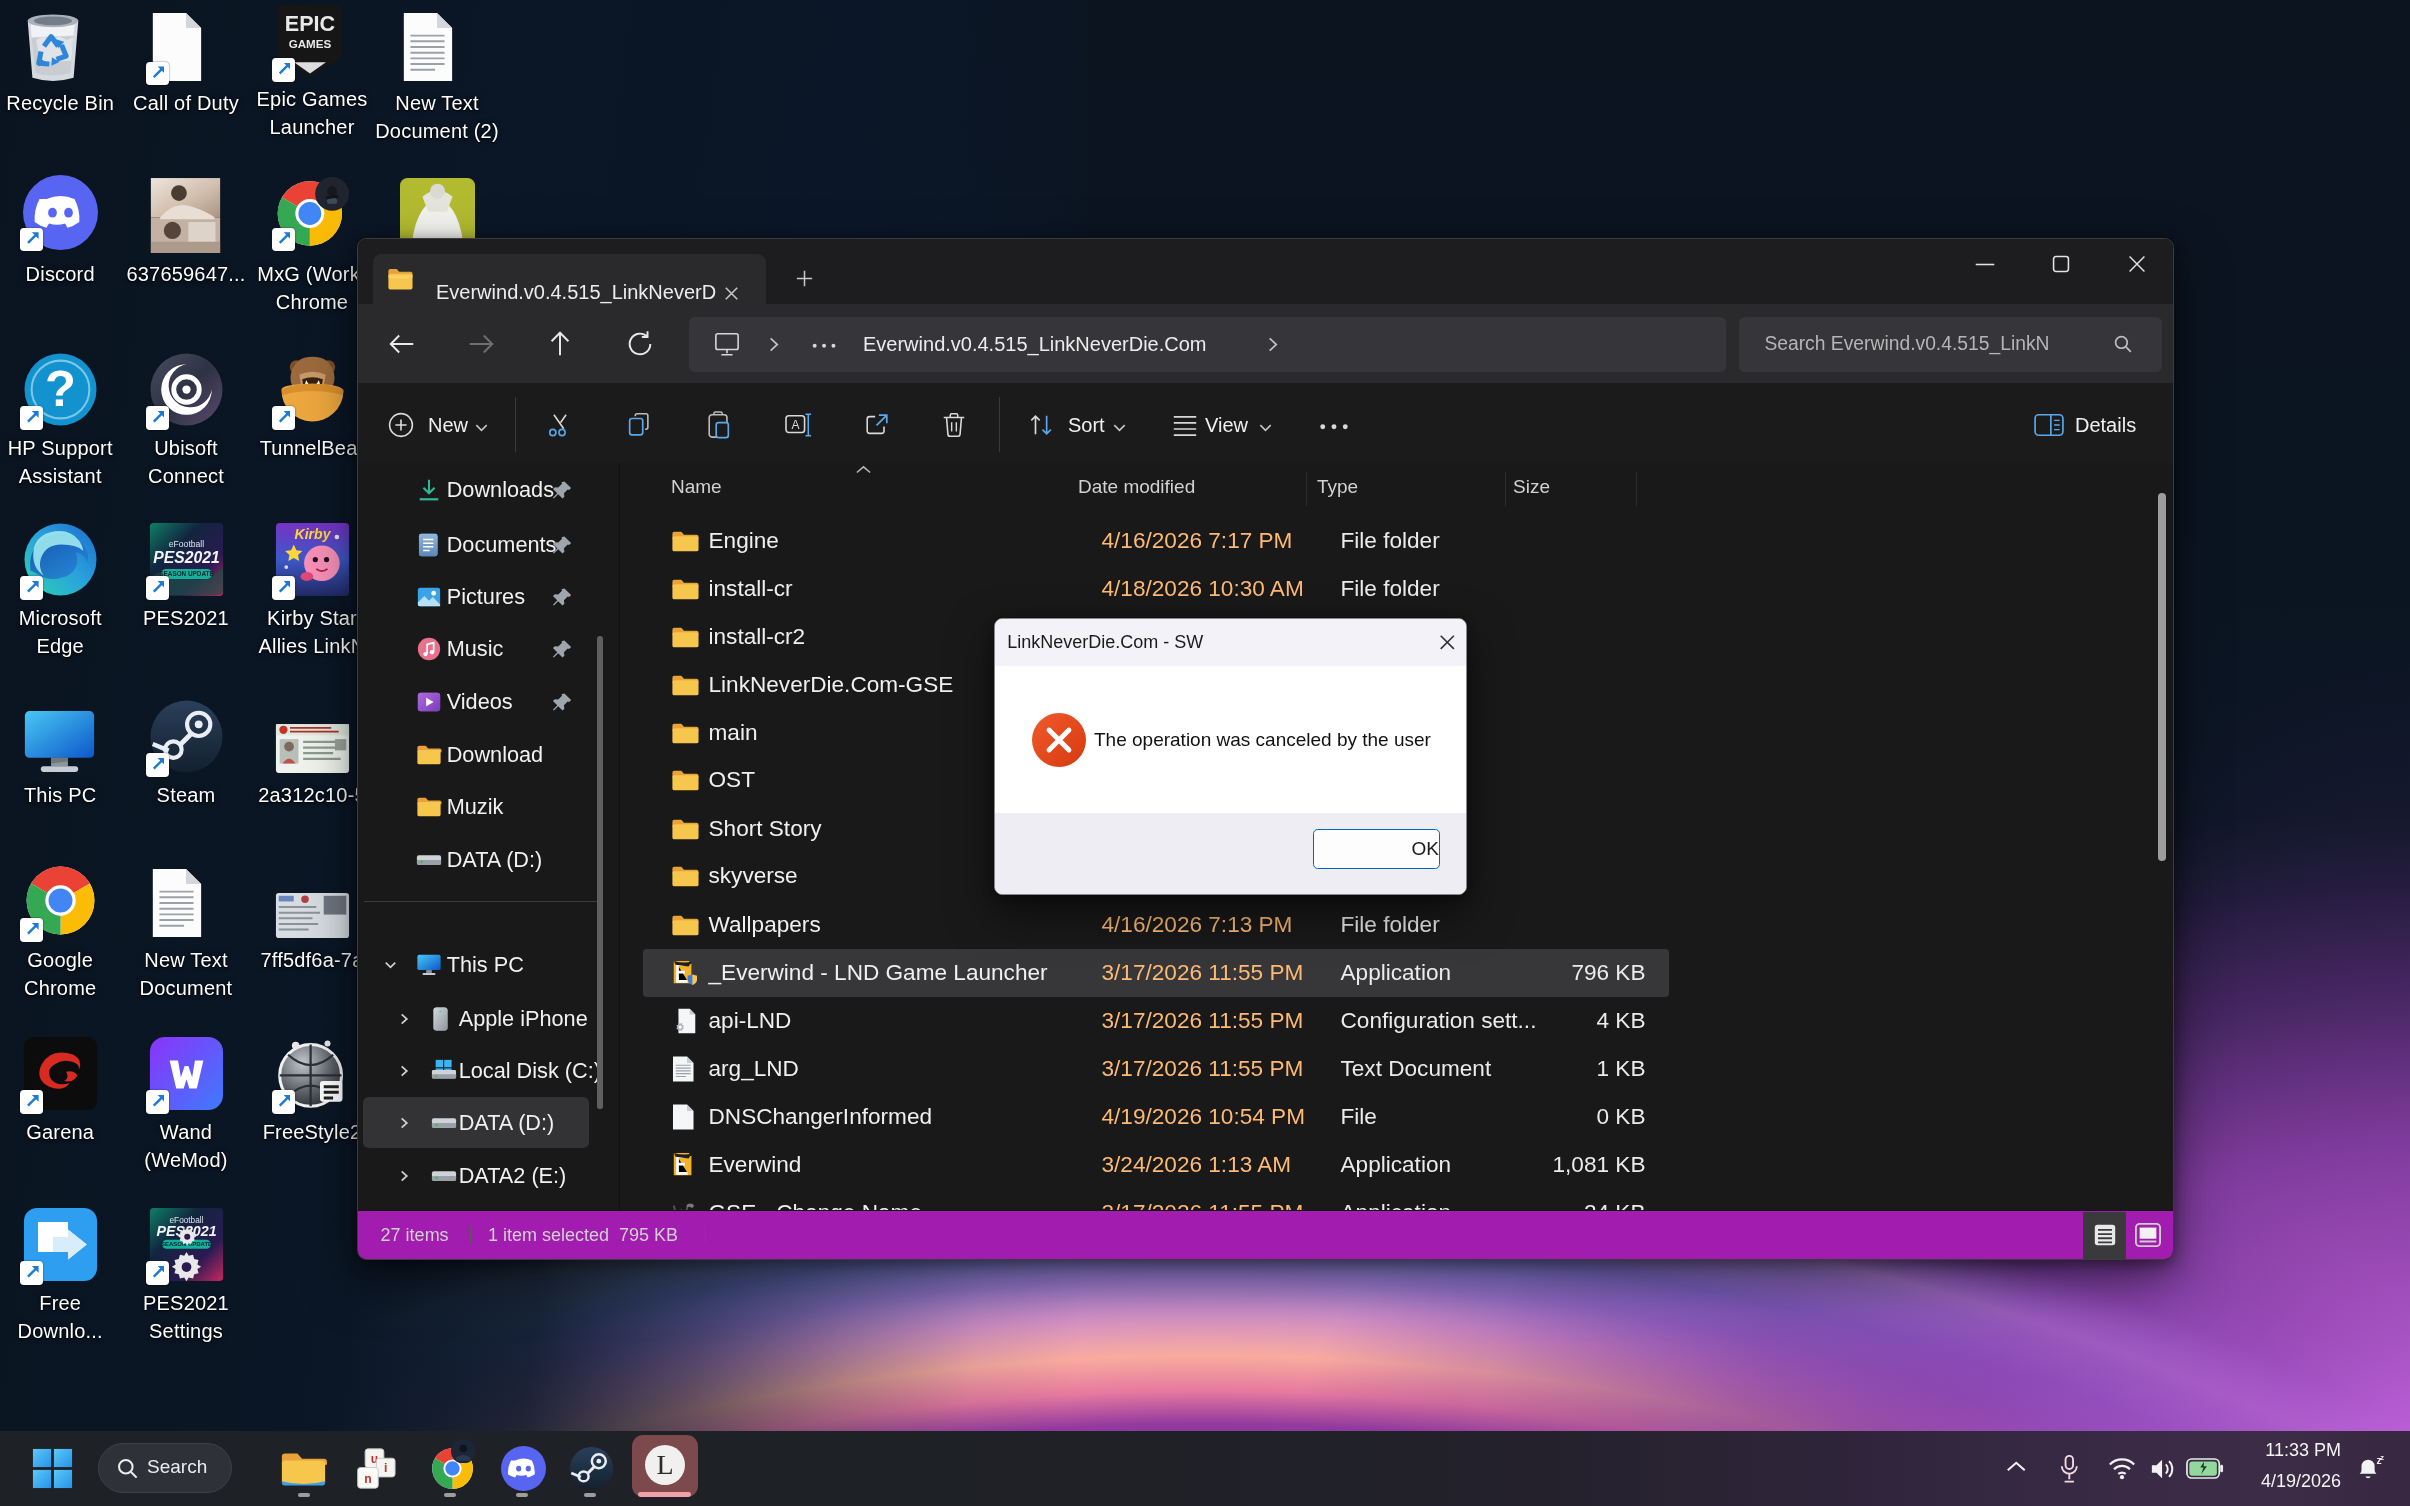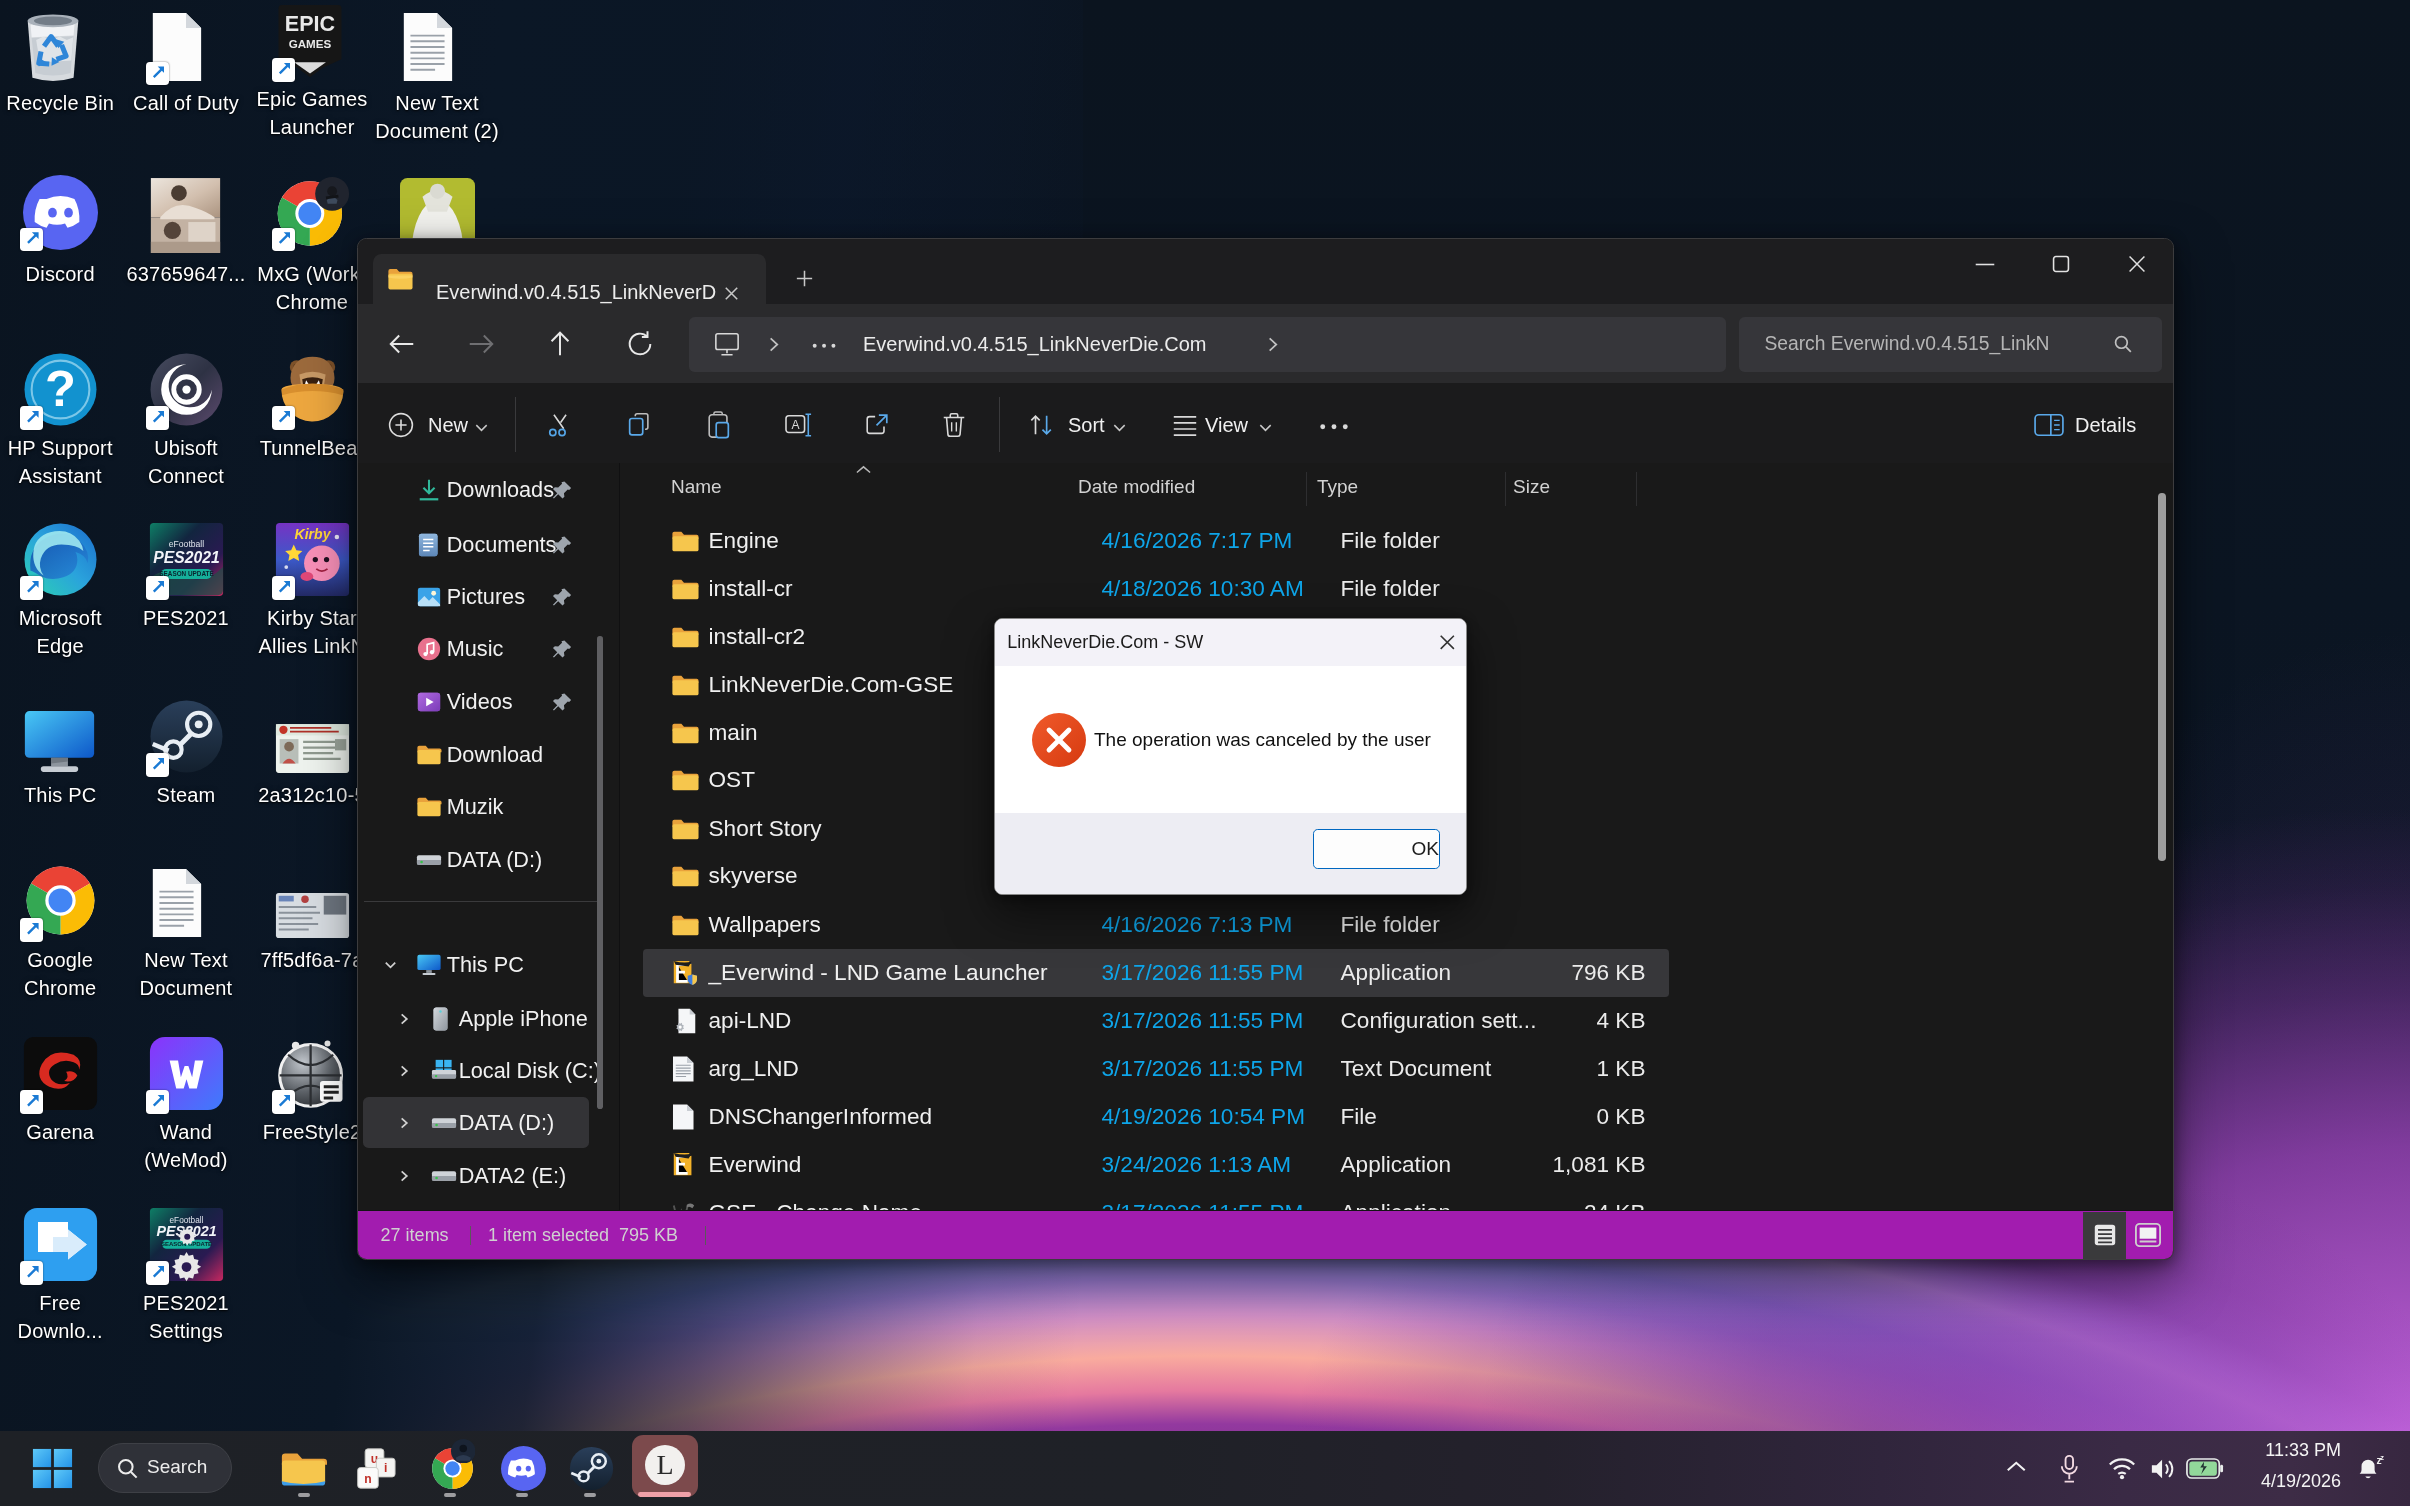--- a/index.html
+++ b/index.html
@@ -49,21 +49,21 @@
   .srow .txt2 { left:96px; }
   .srow svg.mi { position:absolute; left:53px; top:50%; transform:translateY(-50%); }
   .srow svg.mi2 { left:68px; }
   .chev { position:absolute; left:19px; top:50%; transform:translateY(-50%); }
   .pin { position:absolute; right:16px; top:50%; transform:translateY(-50%); }
   #filelist { position:absolute; left:261px; top:0; right:0; height:100%; }
   .hdrtxt { position:absolute; top:13px; font-size:19px; color:#d2d2d2; white-space:nowrap; }
   .colsep { position:absolute; top:9.4px; width:0.9px; height:34px; background:#2e2e30; }
   .frow { position:absolute; left:23.5px; width:1026px; height:48px; color:#f0f0f0; }
   .frow .nm { position:absolute; left:66px; top:50%; transform:translateY(-50%); font-size:22.6px; white-space:nowrap; }
-  .frow .dt { position:absolute; left:459px; top:50%; transform:translateY(-50%); font-size:22.6px; color:#0ea5e9; white-space:nowrap;}
+  .frow .dt { position:absolute; left:459px; top:50%; transform:translateY(-50%); font-size:22.6px; color:#fdba74; white-space:nowrap;}
   .frow .tp { position:absolute; left:698px; top:50%; transform:translateY(-50%); font-size:22.6px; color:#ebebeb; white-space:nowrap;}
   .frow .sz { position:absolute; left:791px; width:212px; top:50%; transform:translateY(-50%); font-size:22.6px; color:#ebebeb; text-align:right;}
   .frow svg.fi { position:absolute; left:28px; top:50%; transform:translateY(-50%); }
   #statusbar { position:absolute; left:0; bottom:0; right:0; height:49px; background:#a21caf; border-top:0.9px solid #141415;
      color:#d0d0d0; font-size:18px; }
   #statusbar .st { position:absolute; top:50%; transform:translateY(-50%); }
   .vsep { position:absolute; top:15px; width:0.9px; height:19px; background:#5a5a5a; }
   
   #dlg { position:absolute; left:978px; top:618px; width:473px; height:277px; border-radius:8.5px; overflow:hidden;
      background:#fff; box-shadow:0 19px 45px rgba(0,0,0,0.5), 0 2.8px 11.3px rgba(0,0,0,0.4); border:0.9px solid #888;margin-left:16px; }

